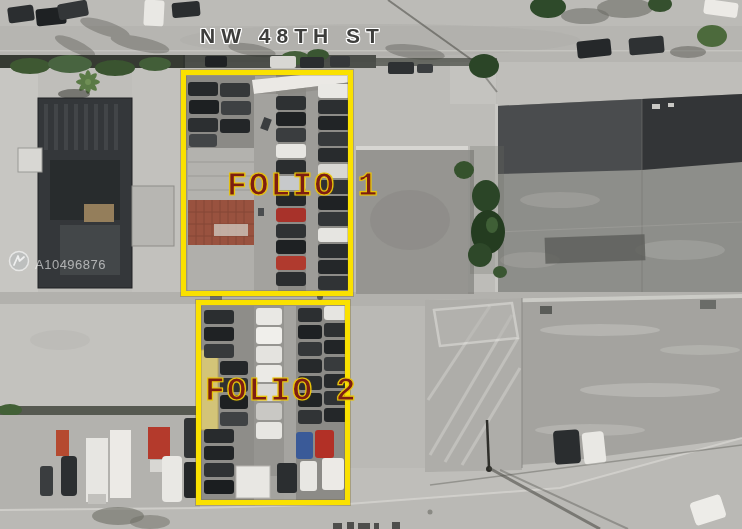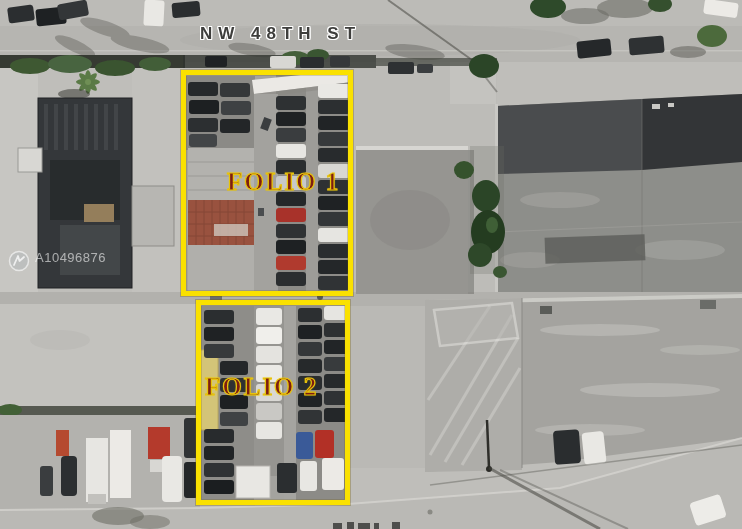--- a/index.html
+++ b/index.html
@@ -12,41 +12,41 @@
   .parcel{
     position:absolute;box-sizing:border-box;
     border:5px solid var(--parcel-outline,#fae100);
     box-shadow:0 0 0 1px rgba(110,85,0,.30), inset 0 0 0 1px rgba(110,85,0,.22);
   }
   .parcel-1{left:181px;top:70px;width:172px;height:226px;}
   .parcel-2{left:196px;top:300px;width:154px;height:205px;}
   
   .parcel-label{
     position:absolute;white-space:nowrap;
-    font-family:Liberation Serif, serif;font-weight:bold;font-size:25px;letter-spacing:2px;
+    font-family:Liberation Mono, monospace;font-weight:bold;font-size:33px;letter-spacing:2px;
     color:var(--parcel-label-fill,#7d1d12);
     -webkit-text-stroke:1.2px var(--parcel-label-outline,#e8c40a);
     text-shadow:0 0 2px rgba(250,215,0,.55);
   }
   .label-f1{left:227px;top:168px;}
   .label-f2{left:205px;top:373px;}
   
   .street-label{
     position:absolute;left:200px;top:24px;white-space:nowrap;
-    font-weight:bold;font-size:17px;letter-spacing:6px;
+    font-weight:bold;font-size:21px;letter-spacing:6px;
     color:var(--street-label,#3e3e3c);
     text-shadow:
       1px 0 0 var(--street-label-halo,#fff), -1px 0 0 var(--street-label-halo,#fff),
       0 1px 0 var(--street-label-halo,#fff), 0 -1px 0 var(--street-label-halo,#fff),
       1px 1px 0 var(--street-label-halo,#fff), -1px -1px 0 var(--street-label-halo,#fff),
       1px -1px 0 var(--street-label-halo,#fff), -1px 1px 0 var(--street-label-halo,#fff);
   }
   
   .watermark{
-    position:absolute;left:8px;top:250px;display:flex;align-items:flex-start;gap:5px;
+    position:absolute;left:8px;top:250px;display:flex;align-items:flex-end;gap:5px;
     color:var(--watermark,rgba(255,255,255,.55));
     font-size:13px;letter-spacing:.5px;
   }
   .wm-logo{width:22px;height:22px;display:block;}
 </style>
 </head>
 <body>
 
 <div class="stage">
 

